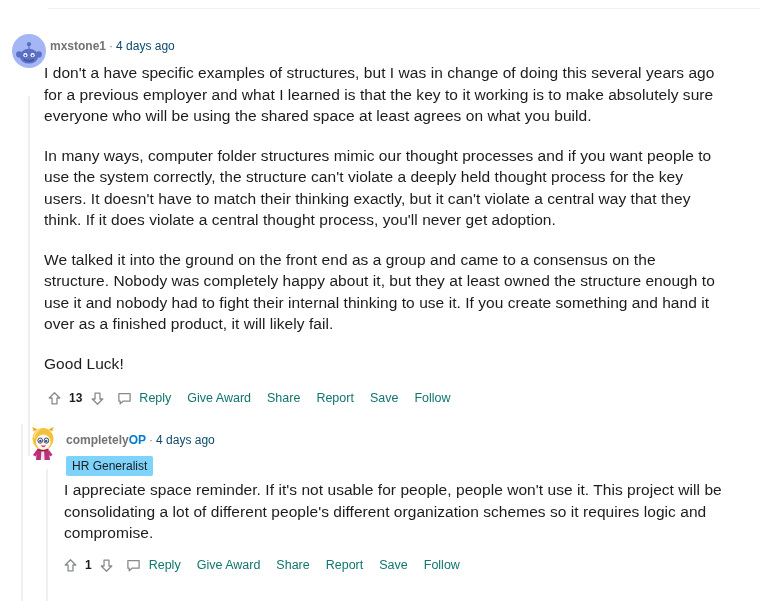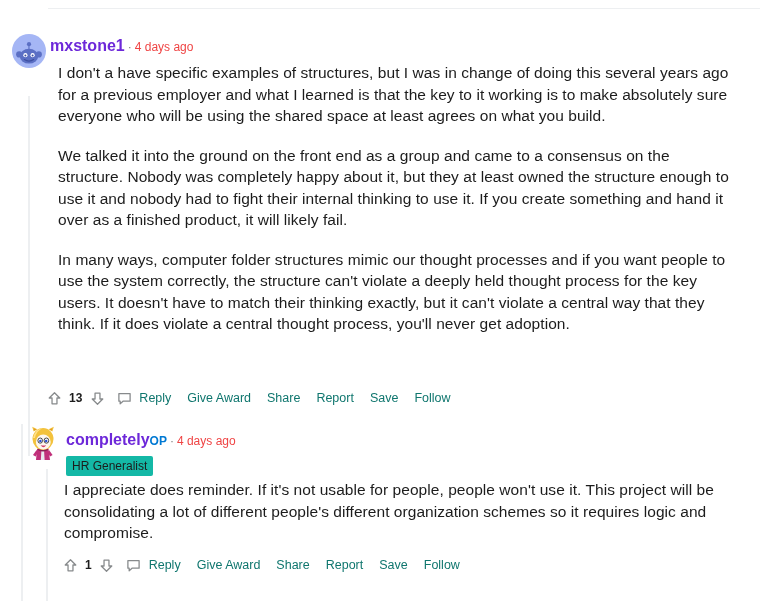--- a/index.html
+++ b/index.html
@@ -51,46 +51,46 @@
   }
 
   .c1-header {
     position: absolute;
     left: 50px; top: 12px;
     font-size: 12px;
     line-height: 16px;
     white-space: nowrap;
   }
   .username {
-    color: #6d28d9;
+    color: #737373;
     font-weight: bold;
-    font-size: 16px;
+    font-size: 12px;
   }
   .dot-sep { color: #7c7c7c; padding: 0 3px; font-size: 12px; }
-  .timestamp { color: #ef4444; font-size: 12px; }
+  .timestamp { color: #0c4a6e; font-size: 12px; }
   .op-badge {
     color: #0079d3;
     font-weight: bold;
     font-size: 12px;
     margin-left: 0;
   }
   .flair {
     display: inline-block;
-    background: #14b8a6;
+    background: #7dd3fc;
     color: #1c1c1c;
     font-size: 12px;
     line-height: 16px;
     padding: 2px 6px;
     border-radius: 2px;
     margin-top: 5px;
   }
 
   .c1-body {
     position: absolute;
-    left: 58px; top: 36px;
+    left: 44px; top: 36px;
     width: 680px;
   }
   .para {
     color: #1c1c1c;
     font-size: 15.5px;
     line-height: 21.5px;
     margin: 0 0 18px 0;
     letter-spacing: 0.05px;
   }
   .para:last-child { margin-bottom: 0; }
@@ -217,22 +217,23 @@
         </svg>
       </div>
     </div>
 
     <div class="c1-header">
       <span class="username">mxstone1</span><span class="dot-sep">·</span><span class="timestamp">4 days ago</span>
     </div>
 
     <div class="c1-body">
       <p class="para">I don't a have specific examples of structures, but I was in change of doing this several years ago for a previous employer and what I learned is that the key to it working is to make absolutely sure everyone who will be using the shared space at least agrees on what you build.</p>
+      <p class="para">In many ways, computer folder structures mimic our thought processes and if you want people to use the system correctly, the structure can't violate a deeply held thought process for the key users. It doesn't have to match their thinking exactly, but it can't violate a central way that they think. If it does violate a central thought process, you'll never get adoption.</p>
       <p class="para">We talked it into the ground on the front end as a group and came to a consensus on the structure. Nobody was completely happy about it, but they at least owned the structure enough to use it and nobody had to fight their internal thinking to use it. If you create something and hand it over as a finished product, it will likely fail.</p>
-      <p class="para">In many ways, computer folder structures mimic our thought processes and if you want people to use the system correctly, the structure can't violate a deeply held thought process for the key users. It doesn't have to match their thinking exactly, but it can't violate a central way that they think. If it does violate a central thought process, you'll never get adoption.</p>
+      <p class="para">Good Luck!</p>
     </div>
 
     <div class="c1-actions actions">
       <span class="vote-btn">
         <svg width="17" height="17" viewBox="0 0 20 20" fill="none" xmlns="http://www.w3.org/2000/svg">
           <path d="M10 3.2 L16.2 9.4 L12.9 9.4 L12.9 16.2 L7.1 16.2 L7.1 9.4 L3.8 9.4 Z" stroke="#878a8c" stroke-width="1.5" stroke-linejoin="round" fill="none"></path>
         </svg>
       </span>
       <span class="vote-count">13</span>
       <span class="vote-btn">
@@ -294,21 +295,21 @@
 
     <div class="c2-header">
       <span class="username">completely</span><span class="op-badge">OP</span><span class="dot-sep">·</span><span class="timestamp">4 days ago</span>
     </div>
 
     <div class="c2-flair-row">
       <span class="flair">HR Generalist</span>
     </div>
 
     <div class="c2-body">
-      <p class="para">I appreciate does reminder. If it's not usable for people, people won't use it. This project will be consolidating a lot of different people's different organization schemes so it requires logic and compromise.</p>
+      <p class="para">I appreciate space reminder. If it's not usable for people, people won't use it. This project will be consolidating a lot of different people's different organization schemes so it requires logic and compromise.</p>
     </div>
 
     <div class="c2-actions actions">
       <span class="vote-btn">
         <svg width="17" height="17" viewBox="0 0 20 20" fill="none" xmlns="http://www.w3.org/2000/svg">
           <path d="M10 3.2 L16.2 9.4 L12.9 9.4 L12.9 16.2 L7.1 16.2 L7.1 9.4 L3.8 9.4 Z" stroke="#878a8c" stroke-width="1.5" stroke-linejoin="round" fill="none"></path>
         </svg>
       </span>
       <span class="vote-count">1</span>
       <span class="vote-btn">

